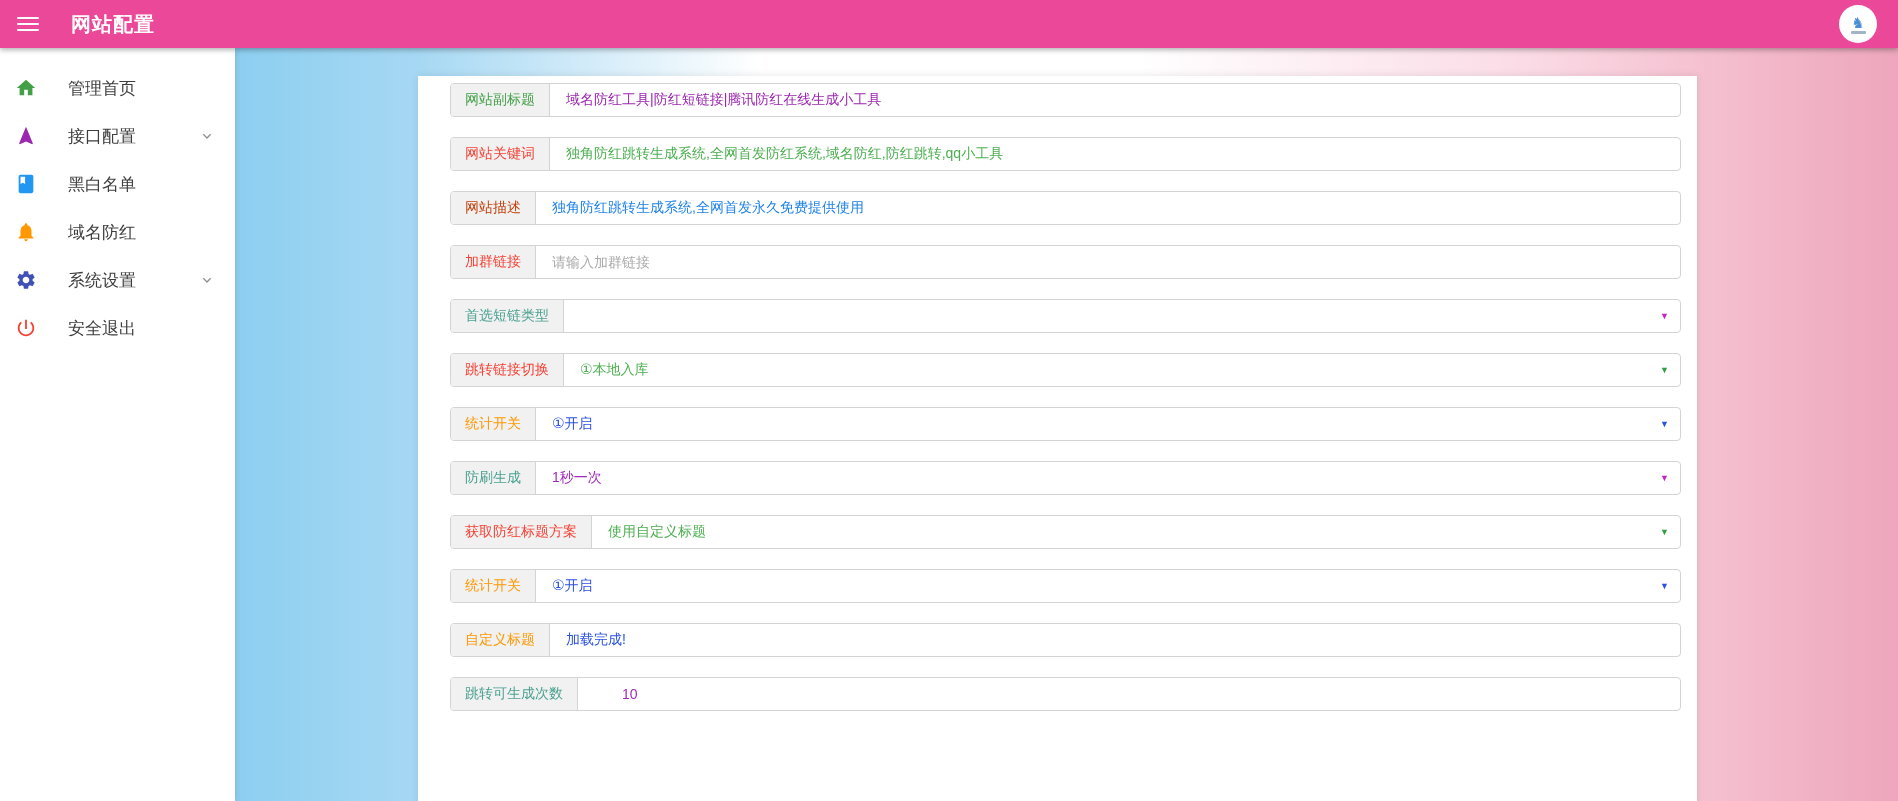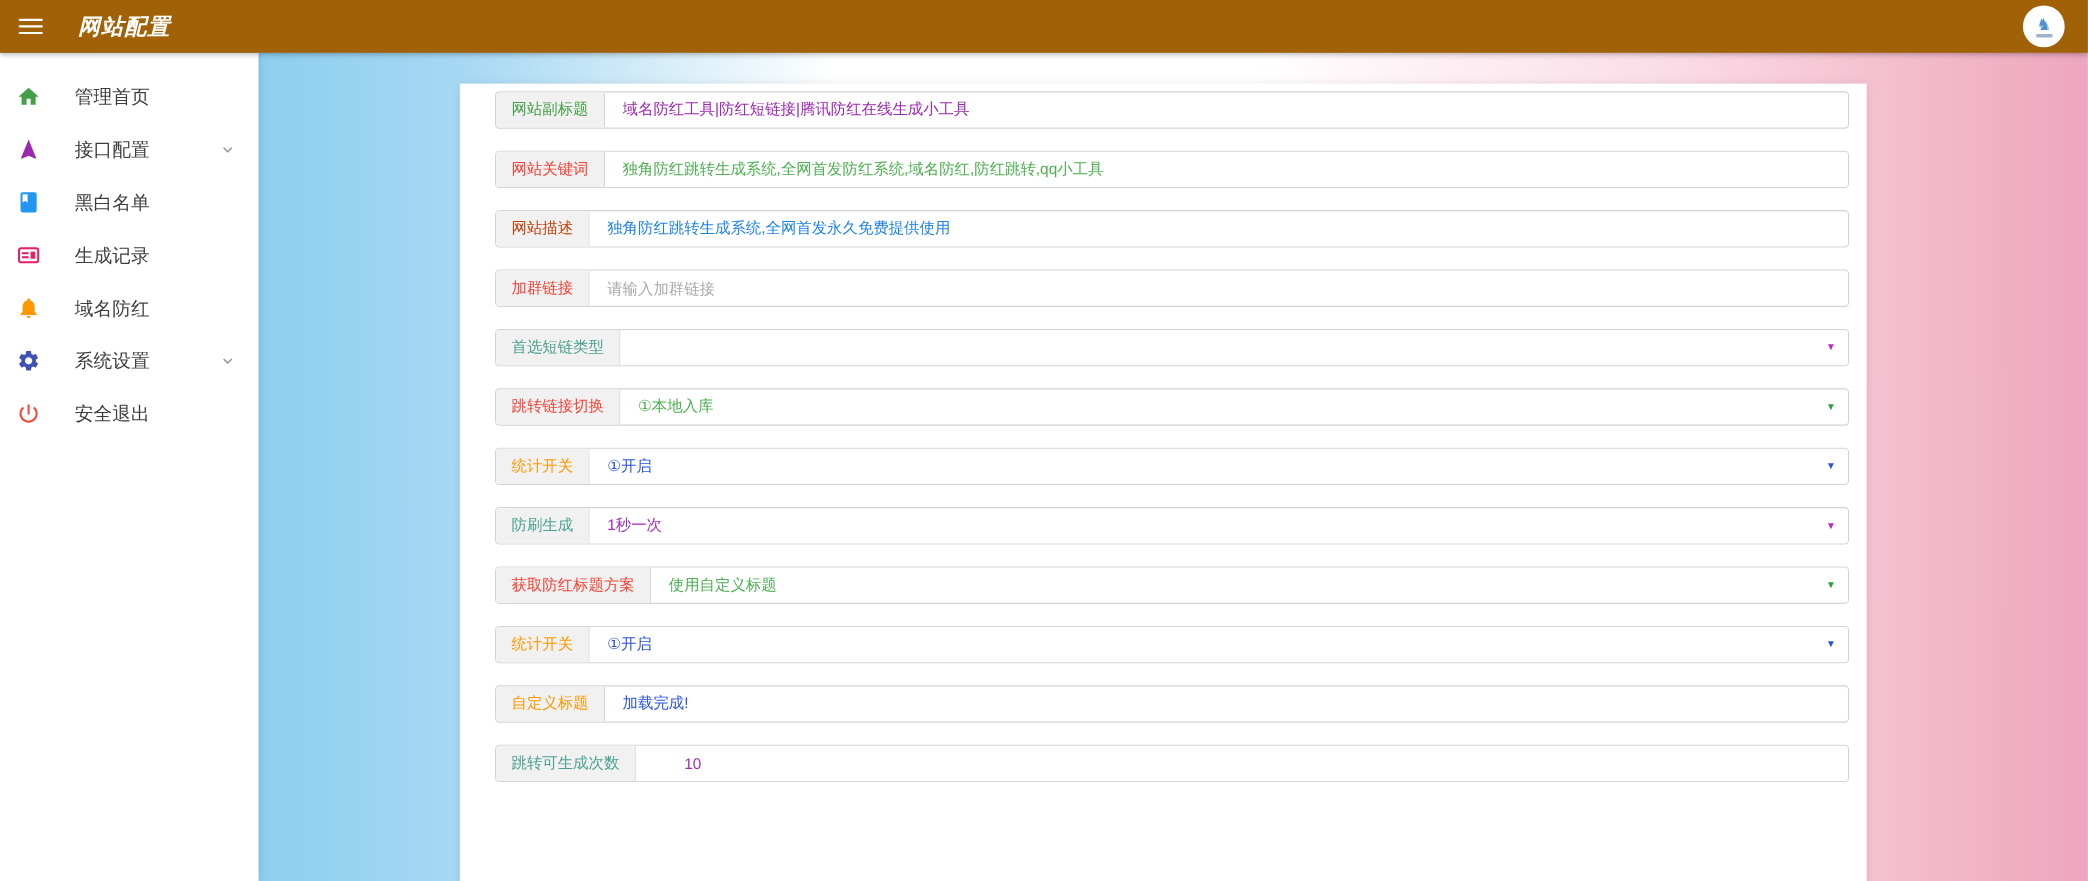--- a/index.html
+++ b/index.html
@@ -1,22 +1,22 @@
 <!DOCTYPE html>
 <html><head>
 <meta charset="utf-8">
 <style>
   html,body{margin:0;padding:0;width:1898px;height:801px;overflow:hidden;
     font-family:"Liberation Sans","DejaVu Sans",sans-serif;}
   body{background:linear-gradient(90deg,#5fbdec 0%,#8ccef0 12%,#a6d8f3 22%,
     #ffffff 40%,#ffffff 60%,#fbdce6 80%,#f2b5c8 94%,#eda6bd 100%);}
 
   
-  .header{position:fixed;top:0;left:0;width:100%;height:48px;background:#a16207;
-    display:flex;align-items:center;z-index:30;box-shadow:0 2px 5px rgba(0,0,0,.3);font-style:italic;}
+  .header{position:fixed;top:0;left:0;width:100%;height:48px;background:#ec4899;
+    display:flex;align-items:center;z-index:30;box-shadow:0 2px 5px rgba(0,0,0,.3);}
   .hamburger{width:22px;margin-left:17px;cursor:pointer;}
   .hamburger span{display:block;height:2px;background:#fff;margin:4px 0;border-radius:1px;}
   .app-title{color:#fff;font-size:20px;font-weight:bold;margin-left:32px;letter-spacing:1px;}
   .avatar{margin-left:auto;margin-right:21px;width:38px;height:38px;border-radius:50%;
     background:#fff;display:flex;flex-direction:column;align-items:center;justify-content:center;cursor:pointer;}
   .avatar .glyph{color:#4a8fd4;font-size:15px;line-height:1;}
   .avatar .tiny{width:15px;height:3px;background:#9fb4c8;border-radius:1px;margin-top:1px;}
 
   
   .sidebar{position:fixed;top:48px;left:0;width:235px;bottom:0;background:#fff;z-index:20;
@@ -81,31 +81,20 @@
           </svg>
         </span>
       </div>
       <div class="side-item">
         <span class="side-icon" style="color:#2196f3">
           <svg viewBox="0 0 24 24" fill="currentColor">
             <path d="M18 2H6c-1.1 0-2 .9-2 2v16c0 1.1.9 2 2 2h12c1.1 0 2-.9 2-2V4c0-1.1-.9-2-2-2zM6 4h5v8l-2.5-1.5L6 12V4z"></path>
           </svg>
         </span>
         <span class="side-label">黑白名单</span>
-      </div>
-      <div class="side-item">
-        <span class="side-icon" style="color:#e91e63">
-          <svg viewBox="0 0 24 24">
-            <rect x="2.5" y="5" width="19" height="14" rx="2" fill="none" stroke="currentColor" stroke-width="2"></rect>
-            <rect x="14" y="8.5" width="4.5" height="7" fill="currentColor"></rect>
-            <rect x="5.5" y="9" width="6.5" height="2" fill="currentColor"></rect>
-            <rect x="5.5" y="13" width="6.5" height="2" fill="currentColor"></rect>
-          </svg>
-        </span>
-        <span class="side-label">生成记录</span>
       </div>
       <div class="side-item">
         <span class="side-icon" style="color:#ff9800">
           <svg viewBox="0 0 24 24" fill="currentColor">
             <path d="M12 22c1.1 0 2-.9 2-2h-4c0 1.1.9 2 2 2zm6-6v-5c0-3.07-1.64-5.64-4.5-6.32V4c0-.83-.67-1.5-1.5-1.5s-1.5.67-1.5 1.5v.68C7.64 5.36 6 7.92 6 11v5l-2 2v1h16v-1l-2-2z"></path>
           </svg>
         </span>
         <span class="side-label">域名防红</span>
       </div>
       <div class="side-item">

